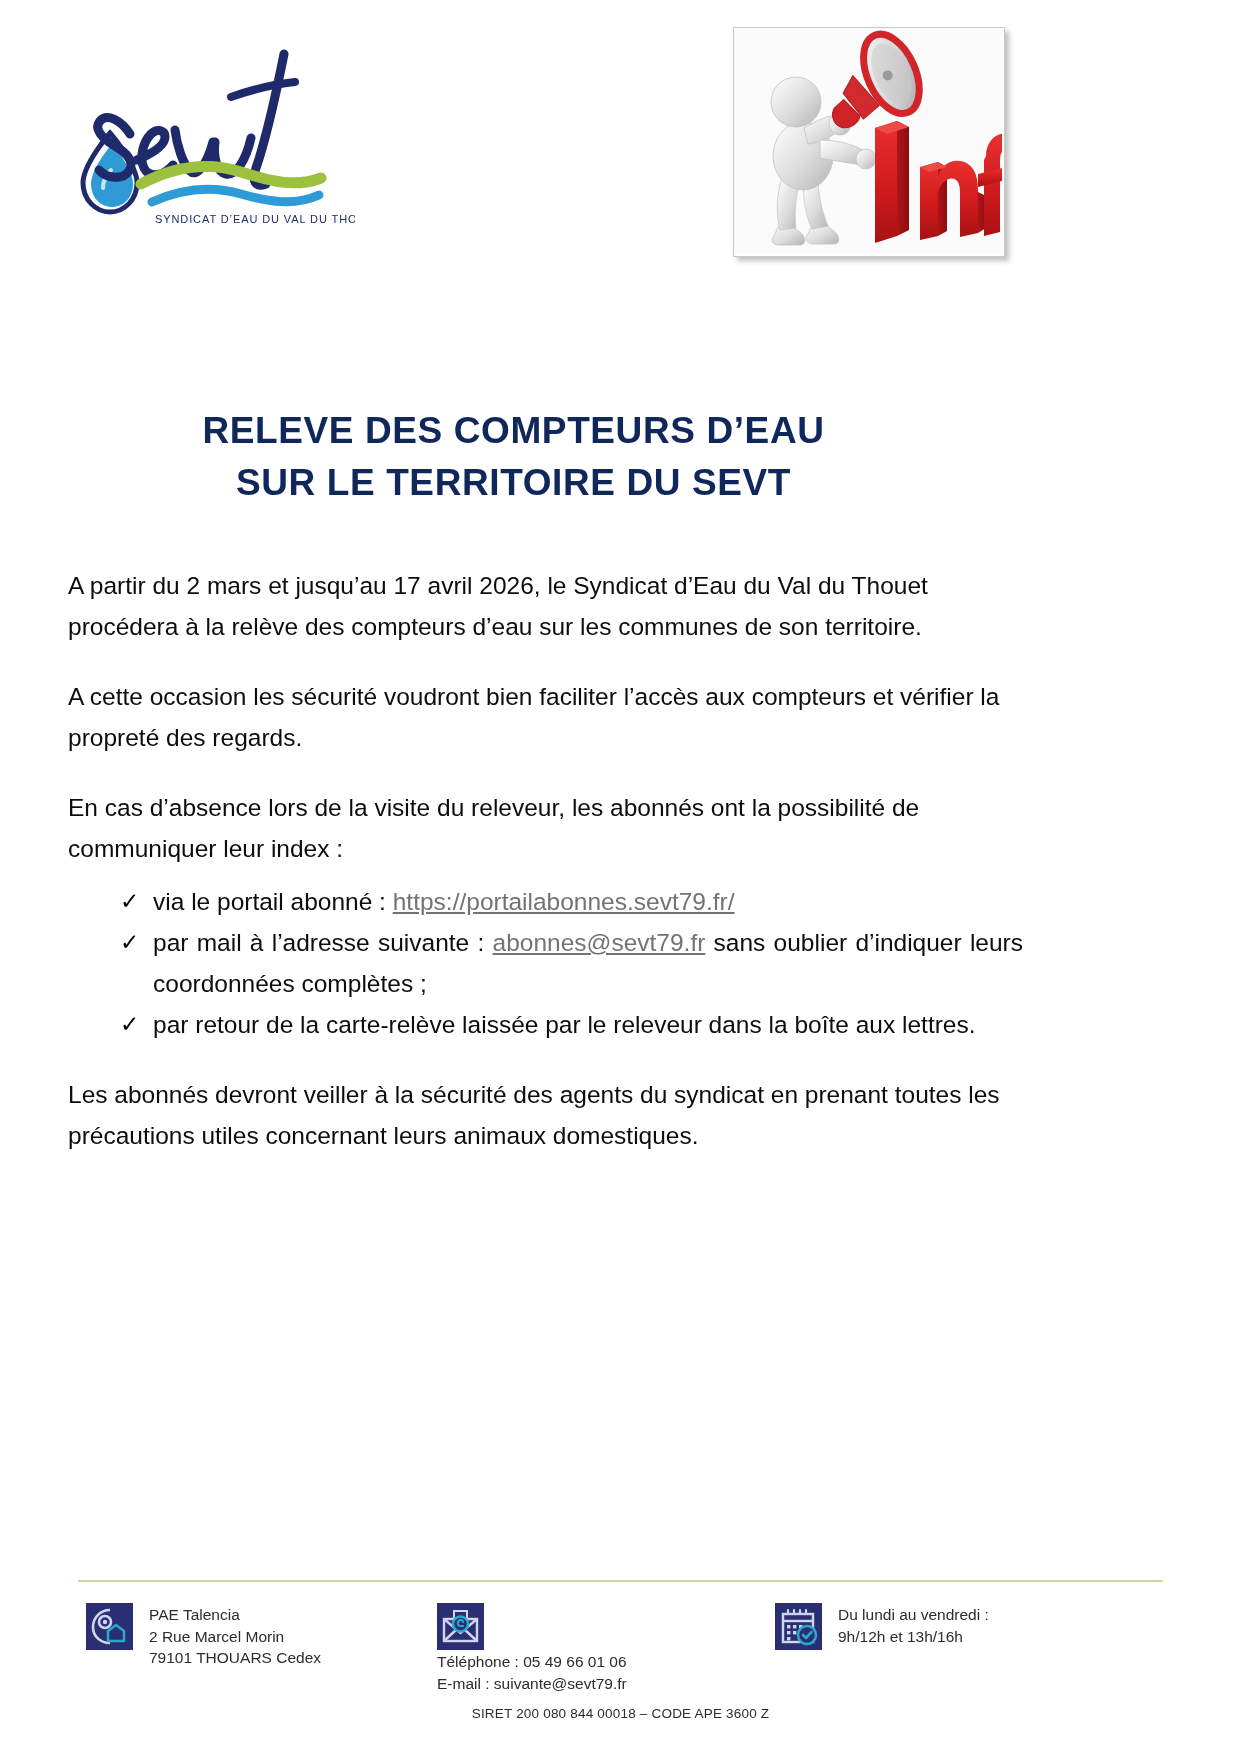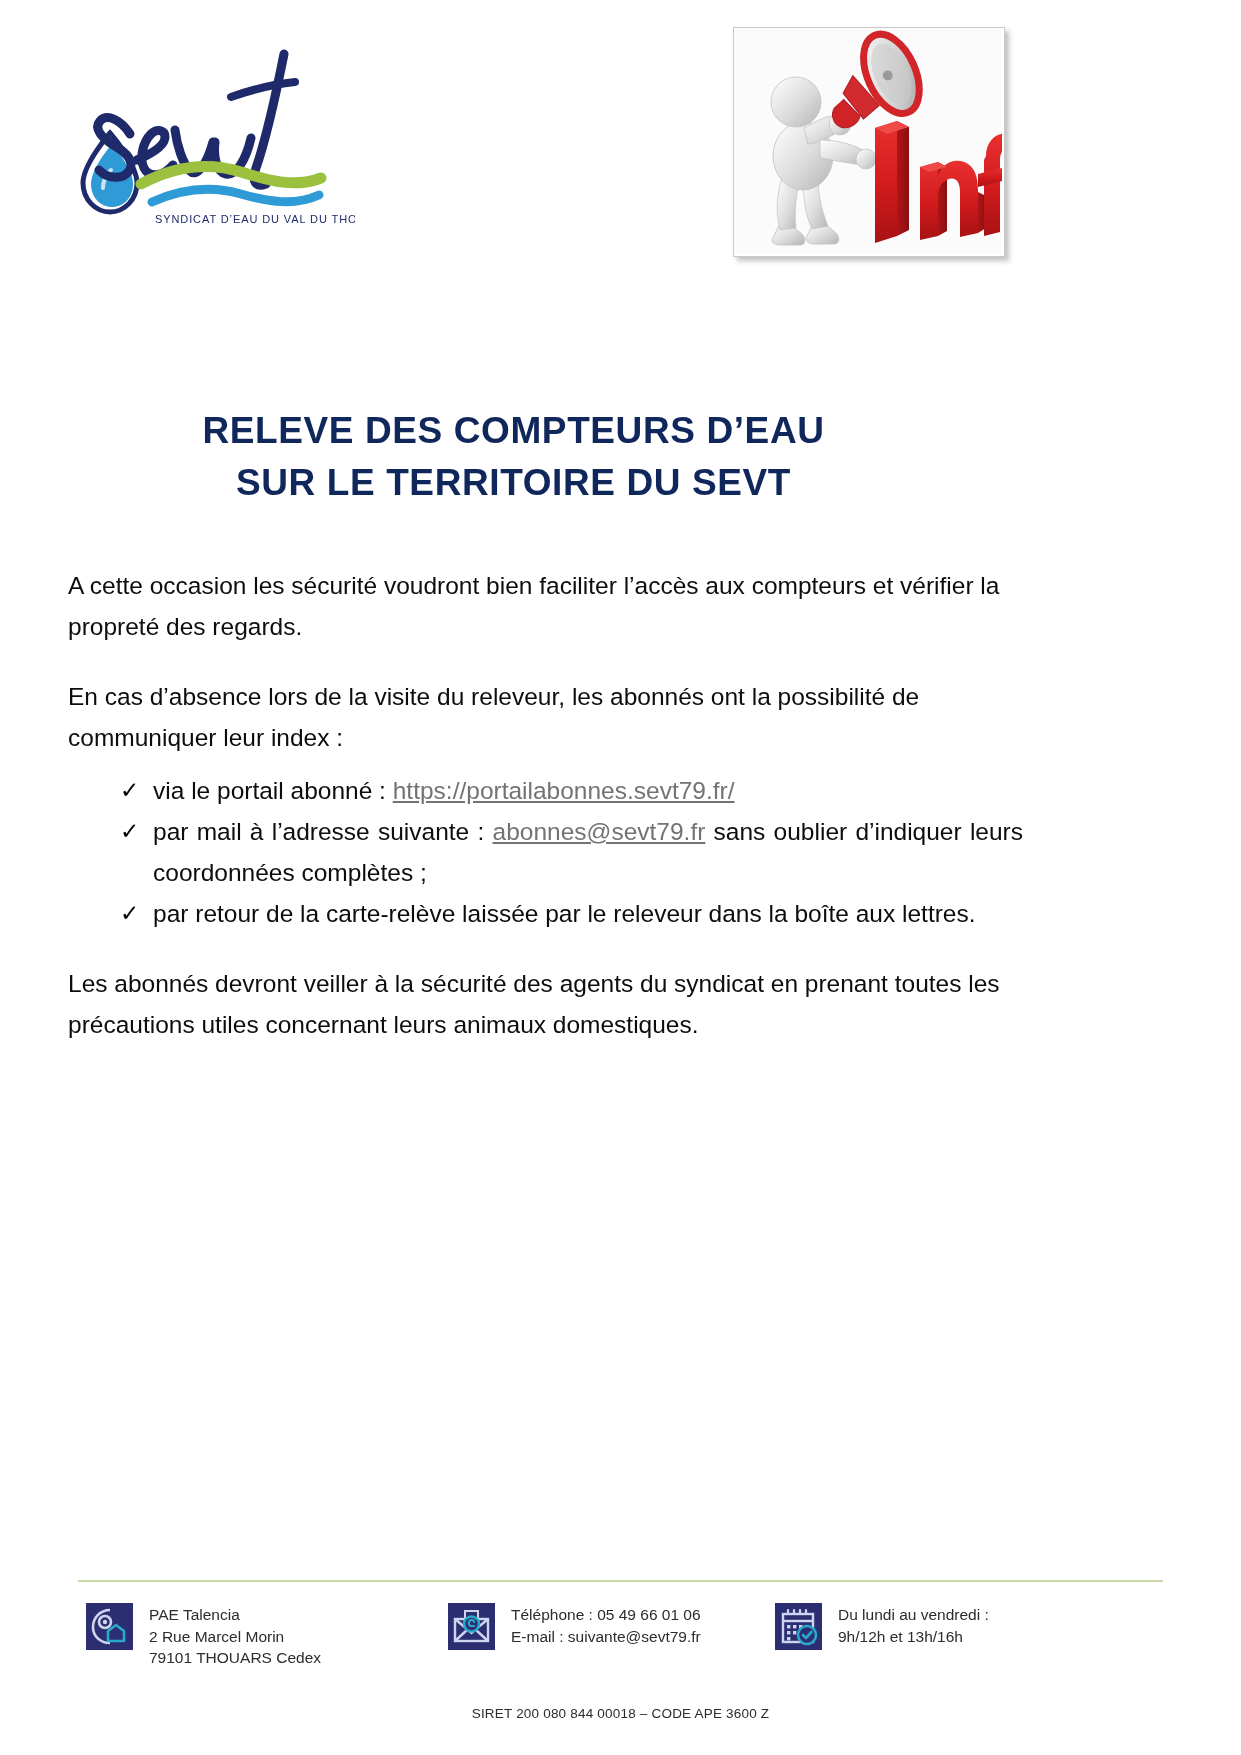--- a/index.html
+++ b/index.html
@@ -124,21 +124,21 @@
     height: 2px;
     background: #c9d9a6;
   }
   .footer-col {
     position: absolute;
     top: 23px;
     display: flex;
     align-items: flex-start;
   }
   #footer-col-address { left: 86px; }
-  #footer-col-contact { left: 448px; }
+  #footer-col-contact { left: 437px; flex-direction: column; }
   #footer-col-hours   { left: 775px; }
 
   .footer-icon {
     width: 47px;
     height: 47px;
     background: #2b2f72;
     flex: 0 0 auto;
     margin-right: 16px;
     position: relative;
   }
@@ -276,20 +276,21 @@
   </div>
 </div>
 
 <div id="title-block">
   <div class="title-line">RELEVE DES COMPTEURS D’EAU</div>
   <div class="title-line">SUR LE TERRITOIRE DU SEVT</div>
 </div>
 
 <div id="body-text">
 
+  <p class="para">A partir du 2 mars et jusqu’au 17 avril 2026, le Syndicat d’Eau du Val du Thouet procédera à la relève des compteurs d’eau sur les communes de son territoire.</p>
 
   <p class="para">A cette occasion les sécurité voudront bien faciliter l’accès aux compteurs et vérifier la propreté des regards.</p>
 
   <p class="para" style="margin-bottom:12px">En cas d’absence lors de la visite du releveur, les abonnés ont la possibilité de communiquer leur index :</p>
 
   <ul id="check-list">
     <li>
       <span class="check-mark">✓</span>
       <span>via le portail abonné : </span><a class="doclink" href="#">https://portailabonnes.sevt79.fr/</a><span></span>
     </li>

